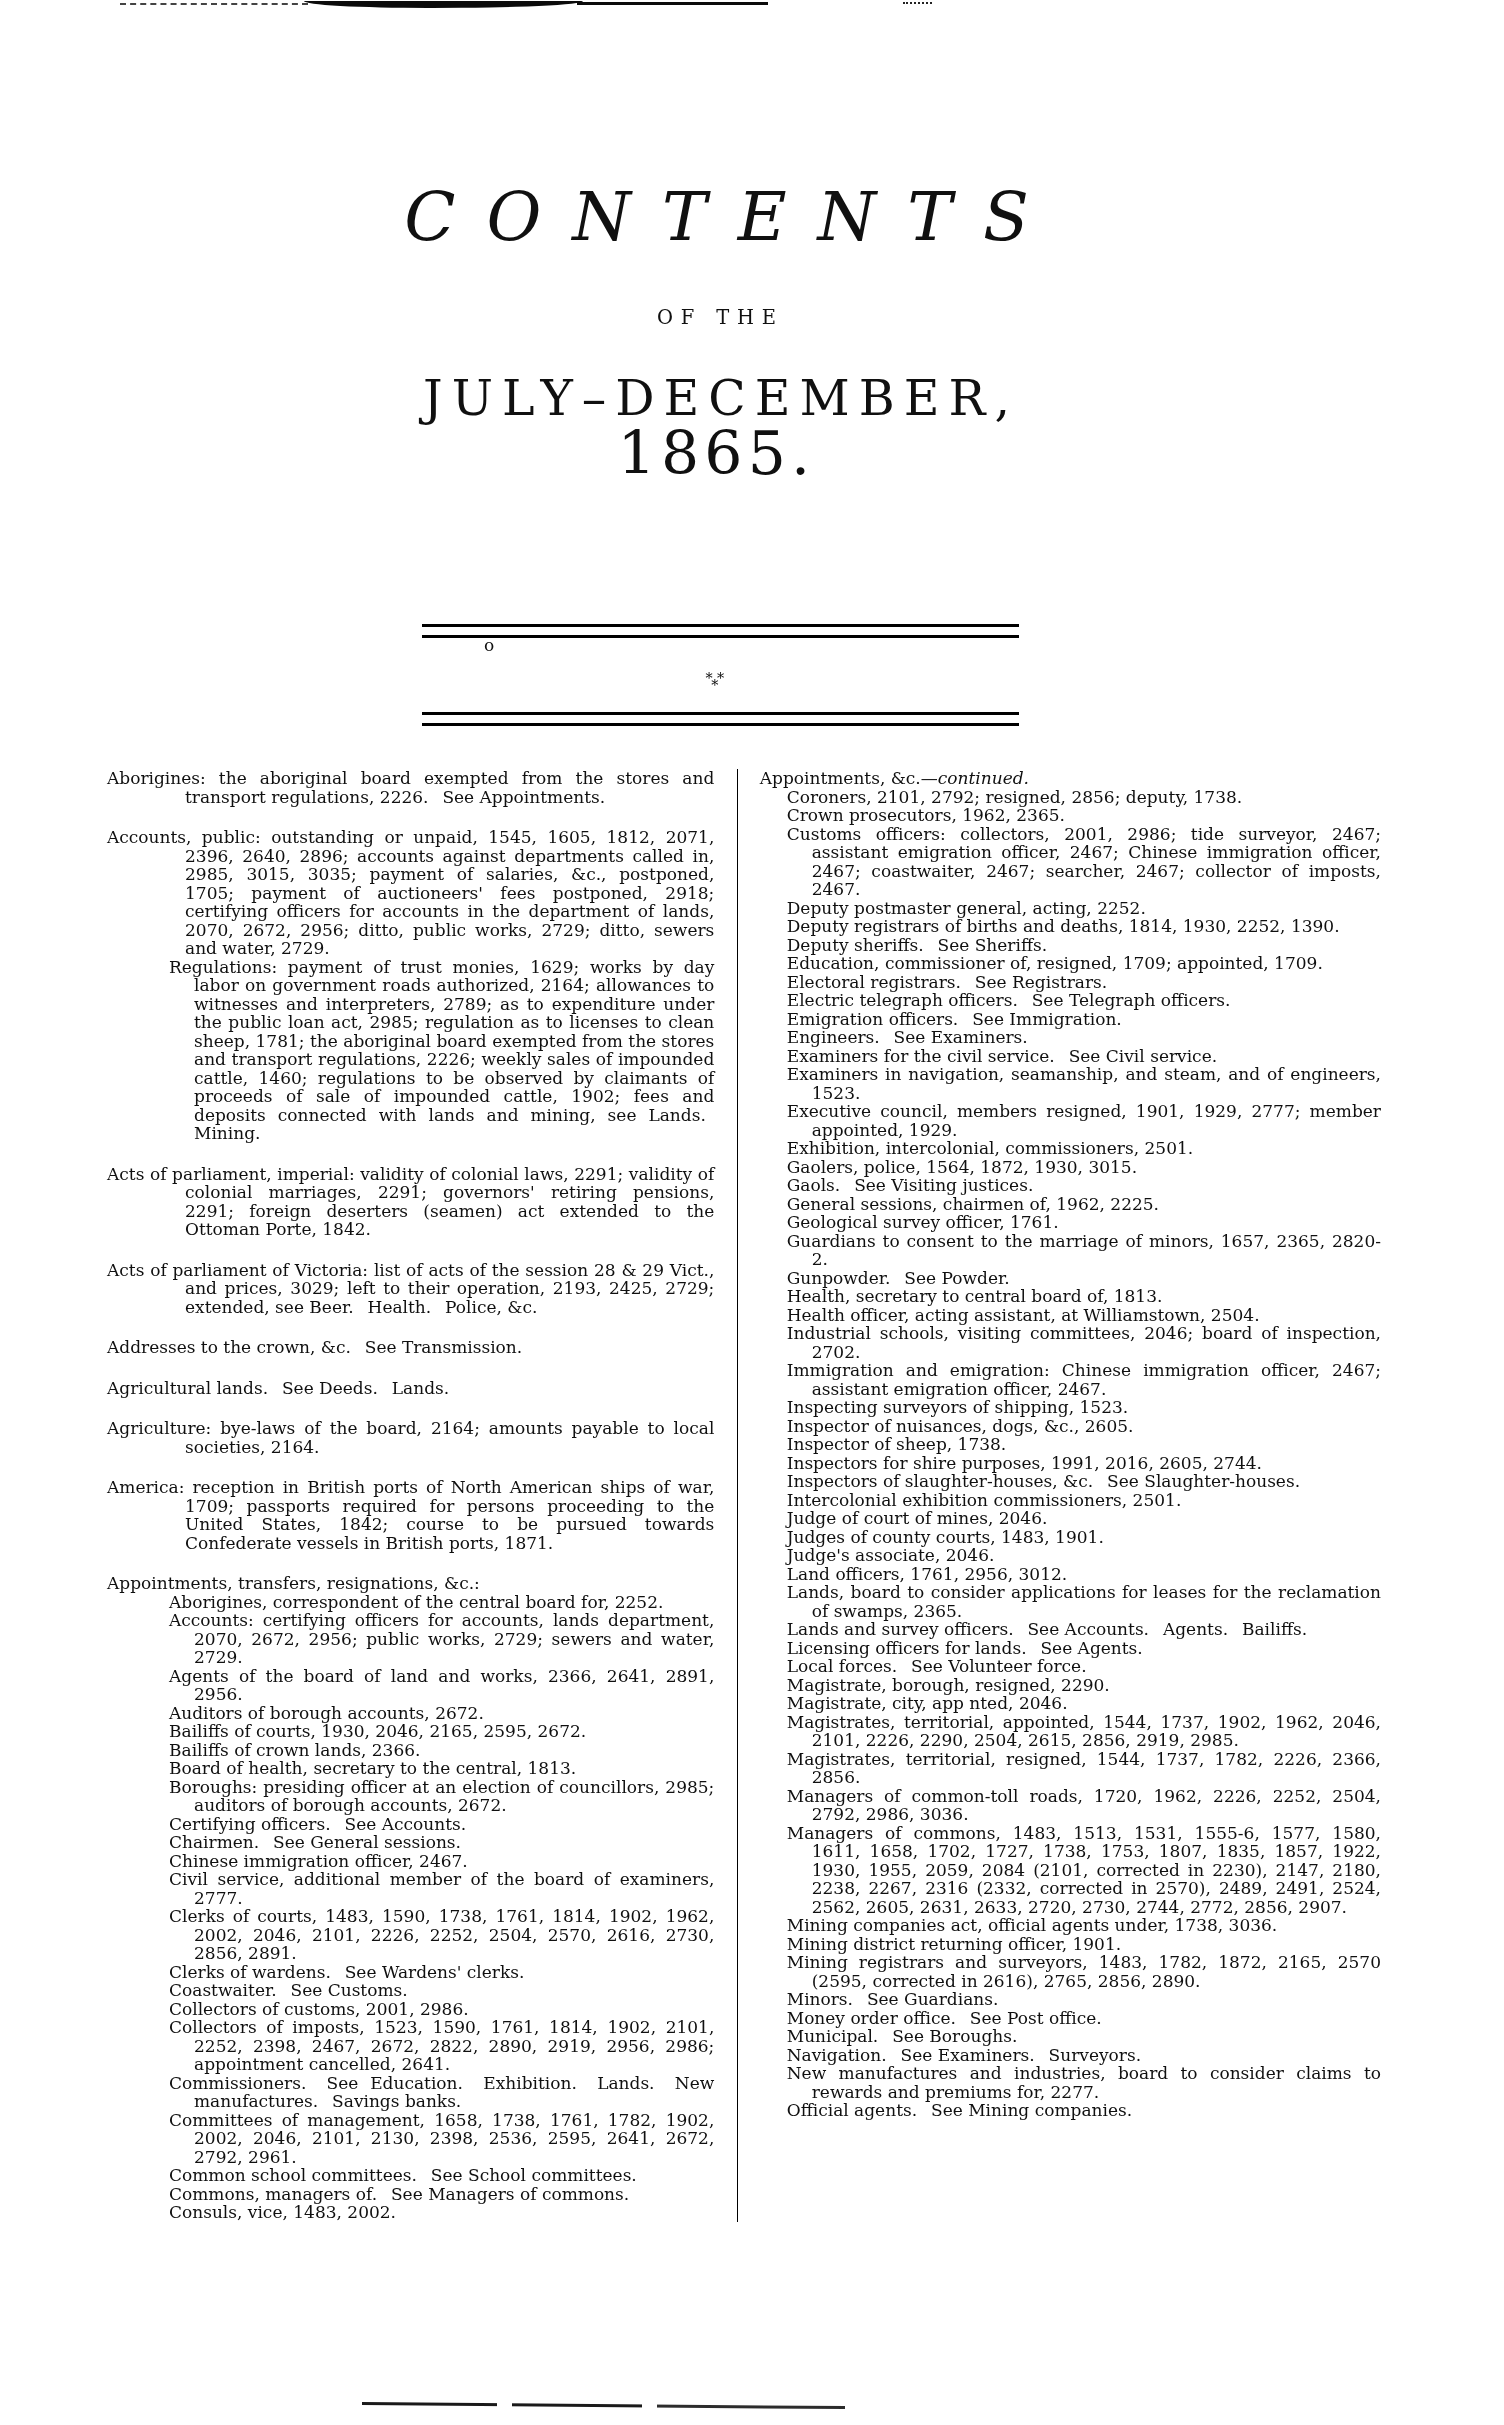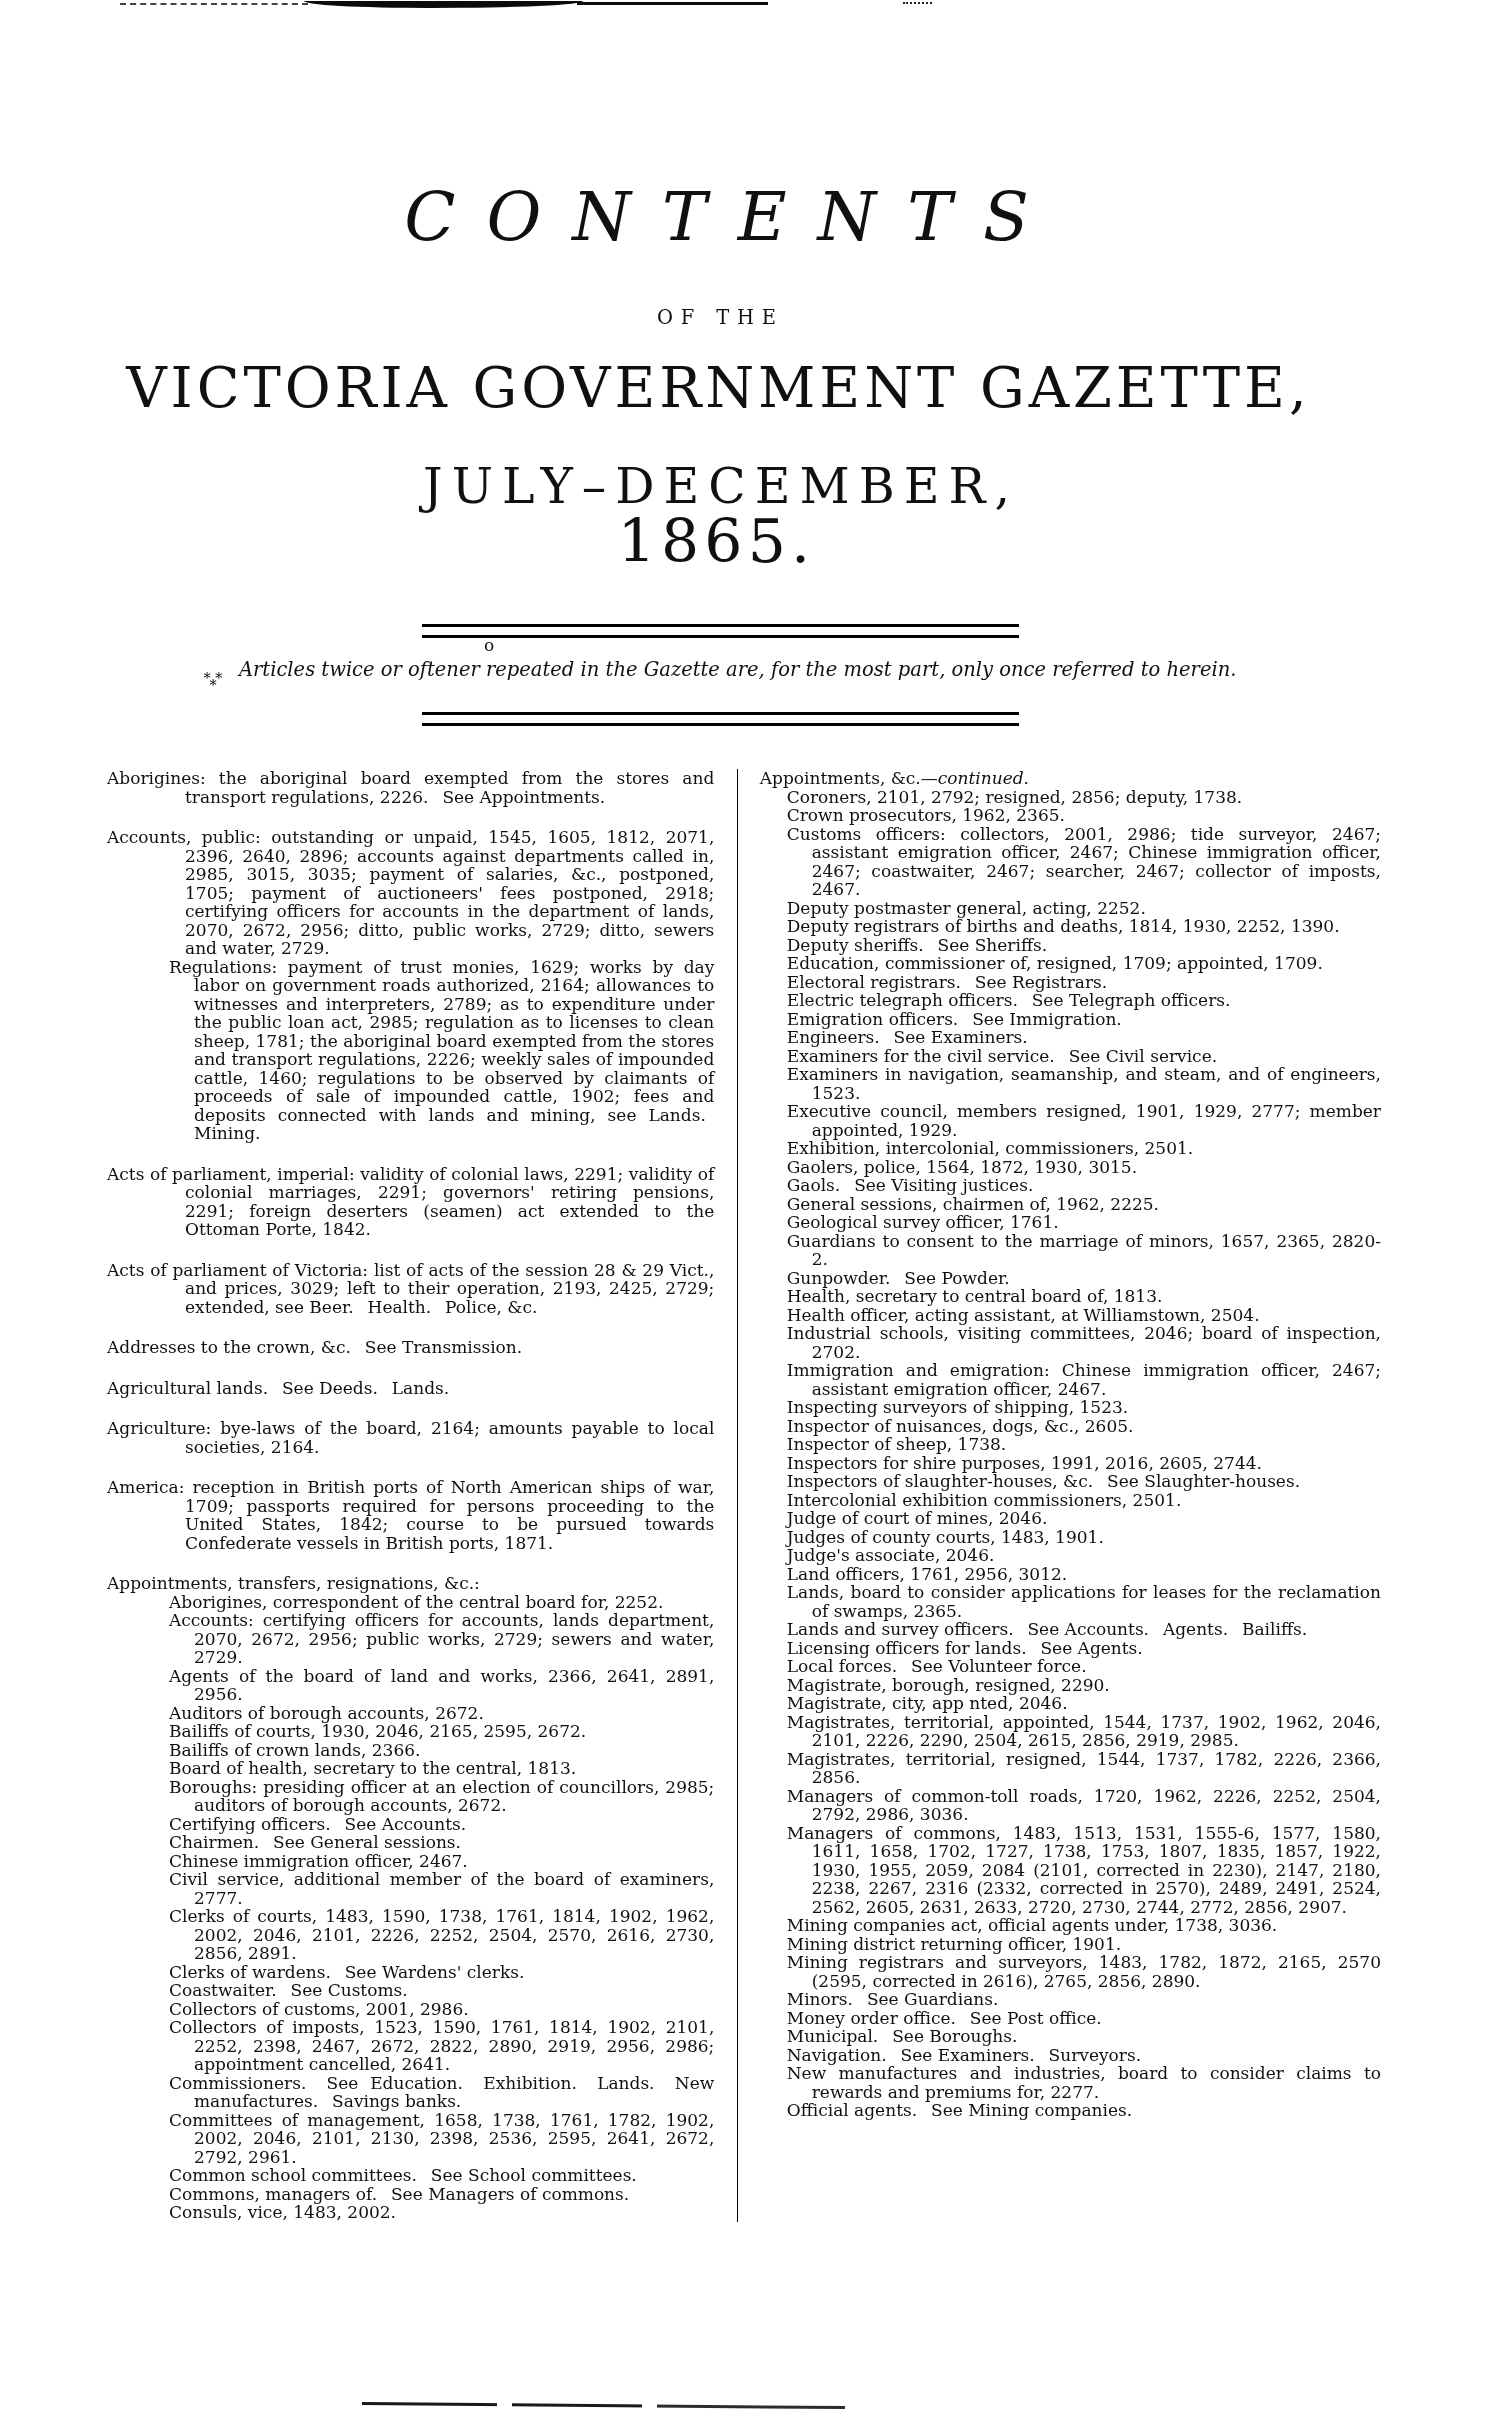--- a/index.html
+++ b/index.html
@@ -68,37 +68,35 @@
 
   <div class="smudge-a"></div>
   <div class="smudge-b"></div>
   <div class="smudge-c"></div>
   <div class="smudge-d"></div>
   <div class="smudge-bottom"></div>
 
   <header class="title-block">
     <div class="t-contents">CONTENTS</div>
     <div class="t-ofthe">OF THE</div>
-    <div class="t-pub">VICTORIA GOVERNMENT GAZETTE,</div>
     <div class="t-period">JULY–DECEMBER,</div>
     <div class="t-year">1865.</div>
   </header>
 
   <div class="rule-wrap rule-1">
     <div class="rule"></div>
     <div class="rule"></div>
     <span class="orn">o</span>
   </div>
 
   <div class="notice">
     <span class="asterism">
       <span>* *</span>
       <span>*</span>
     </span>
-    <em>Articles twice or oftener repeated in the Gazette are, for the most part, only once referred to herein.</em>
   </div>
 
   <div class="rule-wrap rule-2">
     <div class="rule"></div>
     <div class="rule"></div>
   </div>
 
   <main class="columns">
     <section class="col col-left" id="col-left">
         <div class="entry">Aborigines: the aboriginal board exempted from the stores and transport regulations, 2226.  See Appointments.</div>

